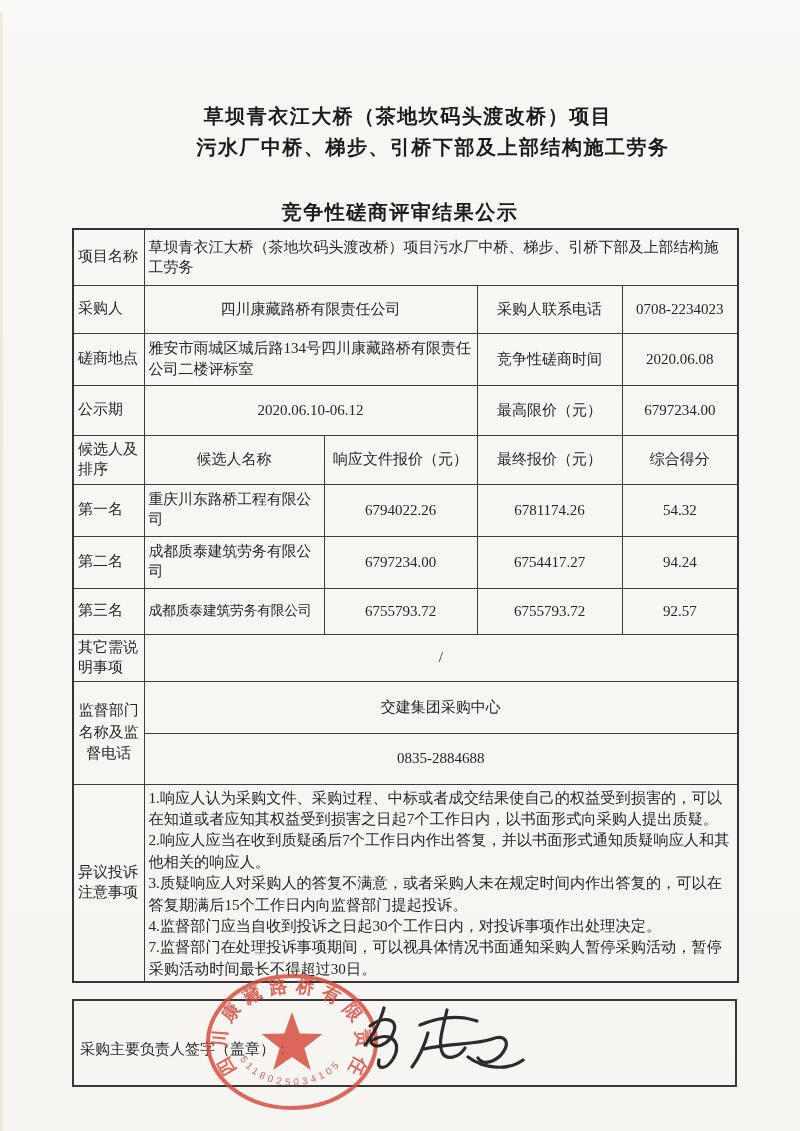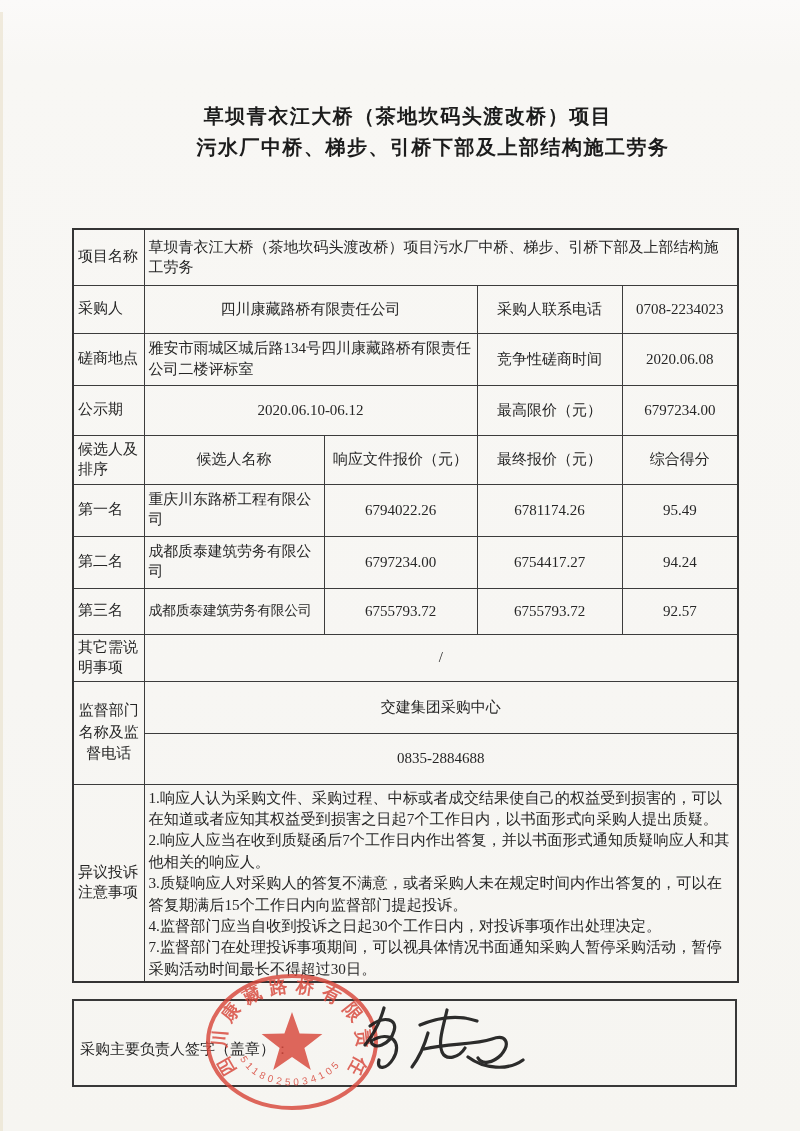--- a/index.html
+++ b/index.html
@@ -71,20 +71,21 @@
   }
 </style>
 </head>
 <body>
 
 <div class="page">
   <div class="scan-edge"></div>
 
   <div class="title t1">草坝青衣江大桥（茶地坎码头渡改桥）项目</div>
   <div class="title t2">污水厂中桥、梯步、引桥下部及上部结构施工劳务</div>
+  <div class="title t3">竞争性磋商评审结果公示</div>
 
   <table class="main">
     <colgroup>
       <col style="width:71px">
         <col style="width:180px">
         <col style="width:153px">
         <col style="width:145px">
         <col style="width:116px">
     </colgroup>
     <tbody>
@@ -115,21 +116,21 @@
         <td class="ctr">候选人名称</td>
         <td class="ctr">响应文件报价（元）</td>
         <td class="ctr">最终报价（元）</td>
         <td class="ctr">综合得分</td>
       </tr>
       <tr class="r6">
         <td class="lbl">第一名</td>
         <td class="name">重庆川东路桥工程有限公司</td>
         <td class="ctr">6794022.26</td>
         <td class="ctr">6781174.26</td>
-        <td class="ctr">95.49</td>
+        <td class="ctr">54.32</td>
       </tr>
       <tr class="r7">
         <td class="lbl">第二名</td>
         <td class="name">成都质泰建筑劳务有限公司</td>
         <td class="ctr">6797234.00</td>
         <td class="ctr">6754417.27</td>
         <td class="ctr">94.24</td>
       </tr>
       <tr class="r8">
         <td class="lbl">第三名</td>

